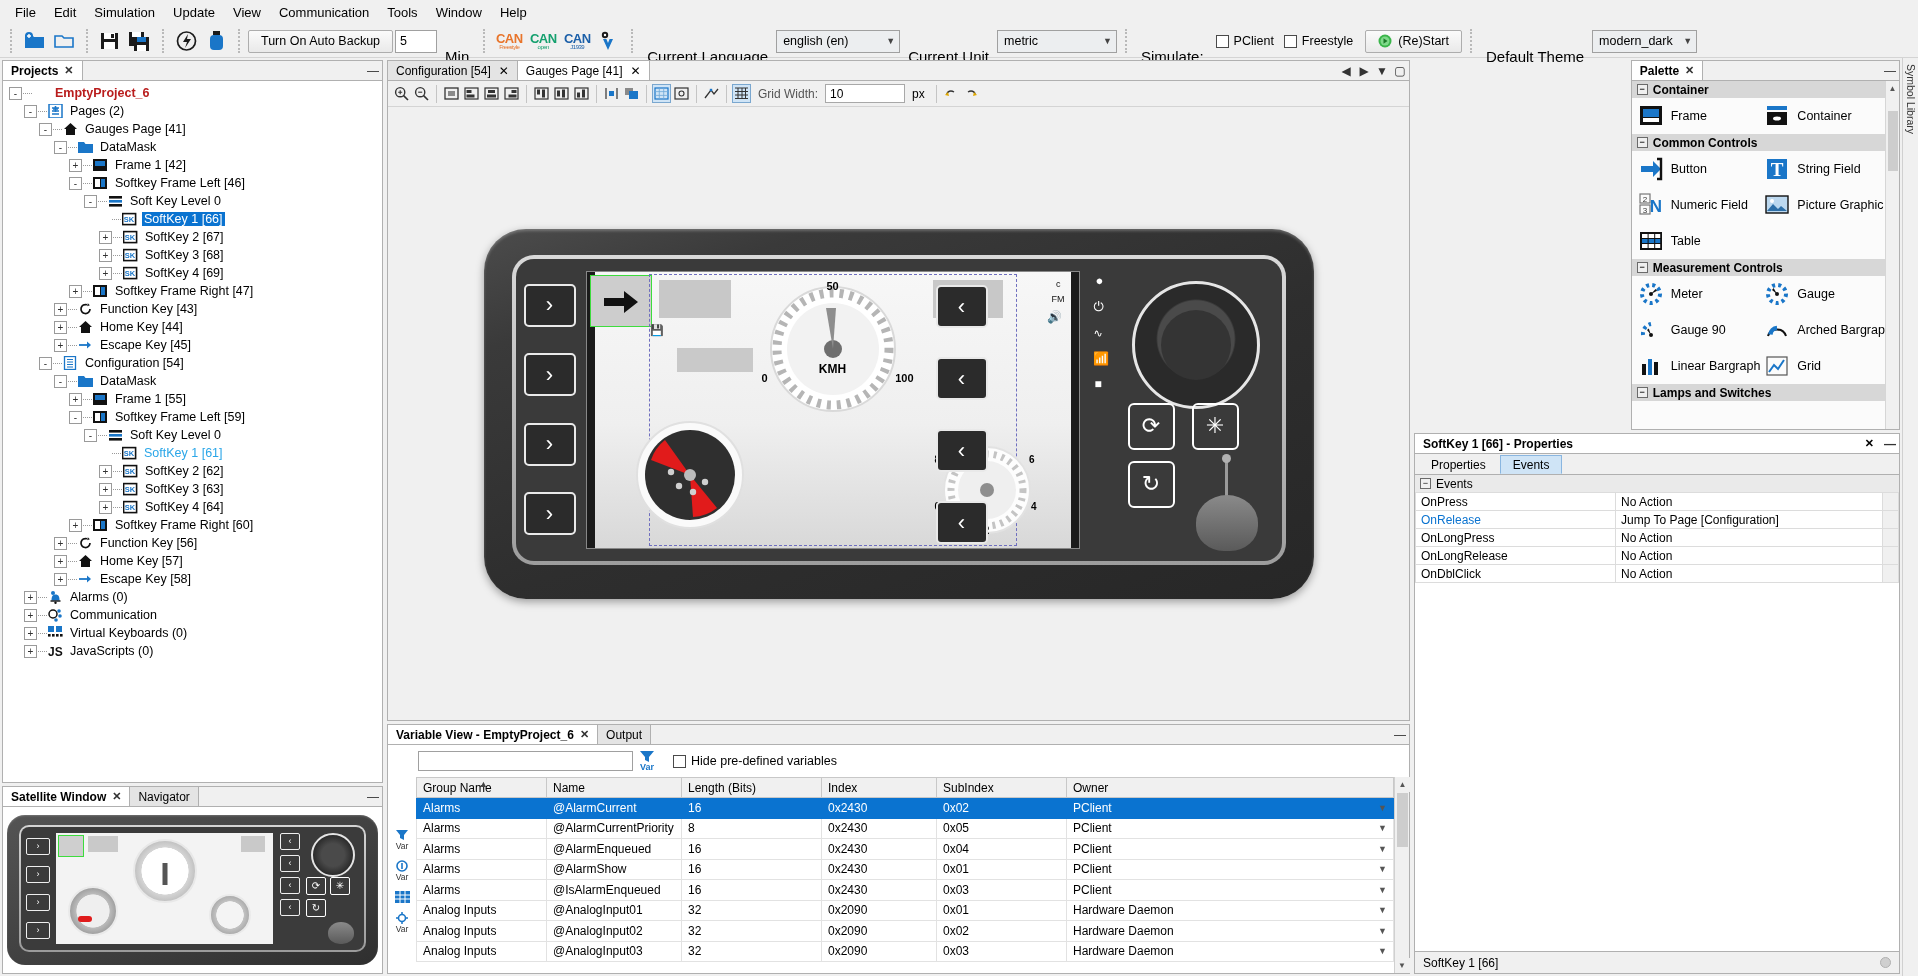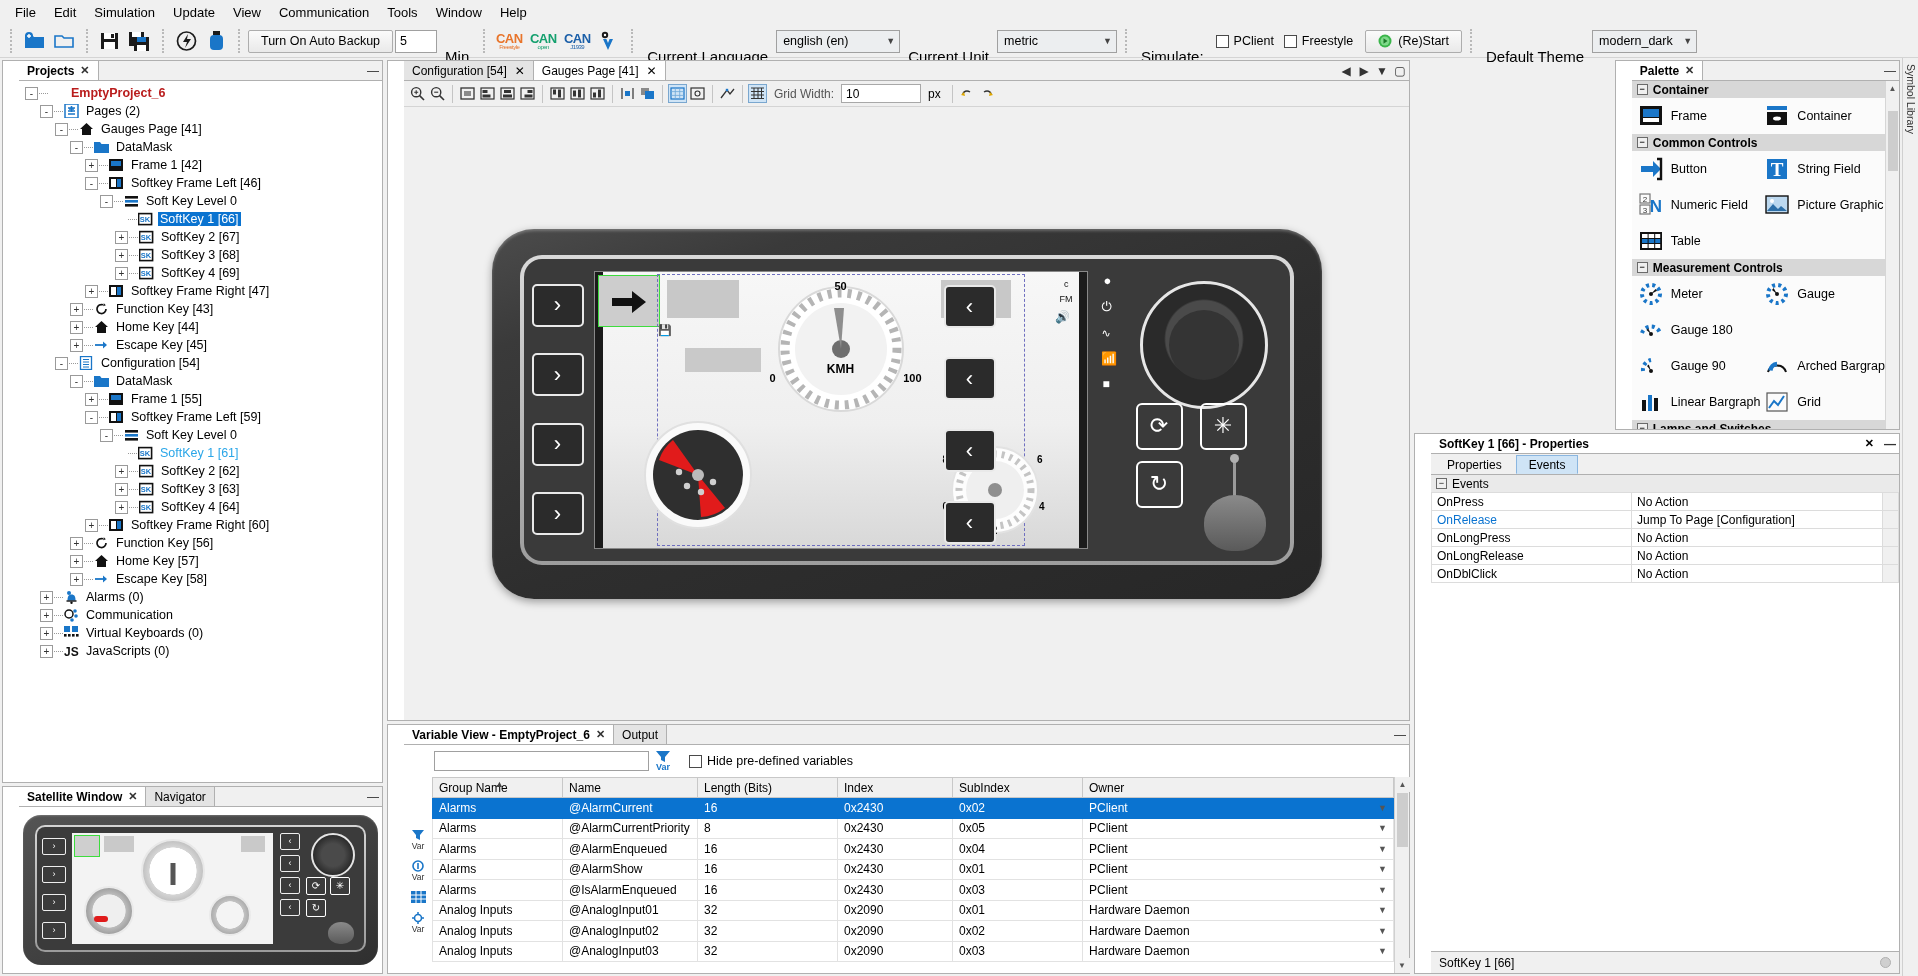--- a/index.html
+++ b/index.html
@@ -28,21 +28,21 @@
   .combo { height: 23px; border: 1px solid #a0a0a0; background:#eceef0; display:flex; align-items:center; justify-content:space-between; padding: 0 4px 0 6px; font-size:12.5px; }
   .combo .car { font-size: 9px; color:#444; margin-left:8px; }
   .chk { display:flex; align-items:center; gap:5px; font-size:12.5px; }
   .chk .box { width:13px;height:13px;border:1px solid #4a4a4a;background:#fff; }
   .can-ico { font-weight: bold; font-size: 13px; line-height: 1; text-align:center; letter-spacing:-0.5px;}
   .can-sub { font-size: 6px; font-weight: normal; display:block; margin-top:-1px;}
 
   
   .body { flex: 1; display: flex; min-height: 0; }
 
-  .panel { border: 1px solid #b0b0b0; background: #fff; padding-left: 16px; }
+  .panel { border: 1px solid #b0b0b0; background: #fff; }
   .panel-head { height: 20px; background: #f0f0f0; display:flex; align-items:stretch; border-bottom:1px solid #b0b0b0;}
   .ptab { display:flex;align-items:center; gap:6px; padding: 0 8px; background:#fff; border-right:1px solid #b0b0b0; font-size:12px; font-weight:bold;}
   .ptab.inactive { background:#e4e4e4; font-weight:normal; }
   .ptab .x { font-size:11px; color:#333; }
   .phead-fill { flex:1; background:#f0f0f0;}
   .phead-btn { width:18px; display:flex;align-items:center;justify-content:center; color:#333; font-size:12px;}
 
   
   .leftcol { width: 385px; display:flex; flex-direction:column; padding:2px; gap:3px;}
   .tree-panel { flex: 1; min-height:0; display:flex; flex-direction:column; }
@@ -1283,30 +1283,20 @@
                     <svg width="24" height="24" viewBox="0 0 24 24">
                       <circle cx="12" cy="12" r="9" fill="none" stroke="#1a76c8" stroke-width="4" stroke-dasharray="3 3.2"></circle>
                       <path d="M12 12l-5 -4 1.6-2z" fill="#111"></path>
                       <circle cx="12" cy="12" r="2" fill="#111"></circle>
                     </svg>
                   </span>
                   <span class="lbl">Gauge</span>
                 </div>
               </div>
               <div class="pal-row">
-                <div class="pal-item" style="width: 50%;">
-                  <span class="pico">
-                    <svg width="24" height="24" viewBox="0 0 24 24">
-                      <path d="M3 15A9.5 9.5 0 0 1 21 15" fill="none" stroke="#1a76c8" stroke-width="4" stroke-dasharray="3 3.2"></path>
-                      <path d="M12 16l-4.5-4 1.6-1.8z" fill="#111"></path>
-                      <circle cx="12" cy="16" r="2" fill="#111"></circle>
-                    </svg>
-                  </span>
-                  <span class="lbl">Gauge 180</span>
-                </div>
               </div>
               <div class="pal-row">
                 <div class="pal-item" style="width: 50%;">
                   <span class="pico">
                     <svg width="24" height="24" viewBox="0 0 24 24">
                       <path d="M4 17A10 10 0 0 1 12 6" fill="none" stroke="#1a76c8" stroke-width="4" stroke-dasharray="3 3.2"></path>
                       <path d="M12 17l-4 -5 1.8-1.4z" fill="#111"></path>
                       <circle cx="12" cy="17" r="2" fill="#111"></circle>
                     </svg>
                   </span>

